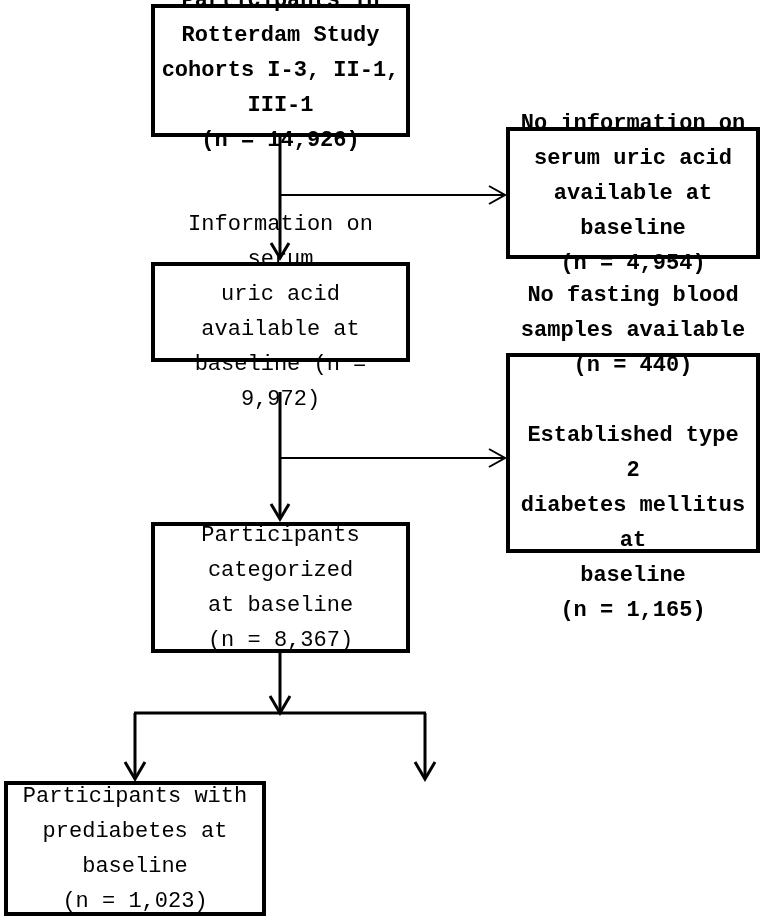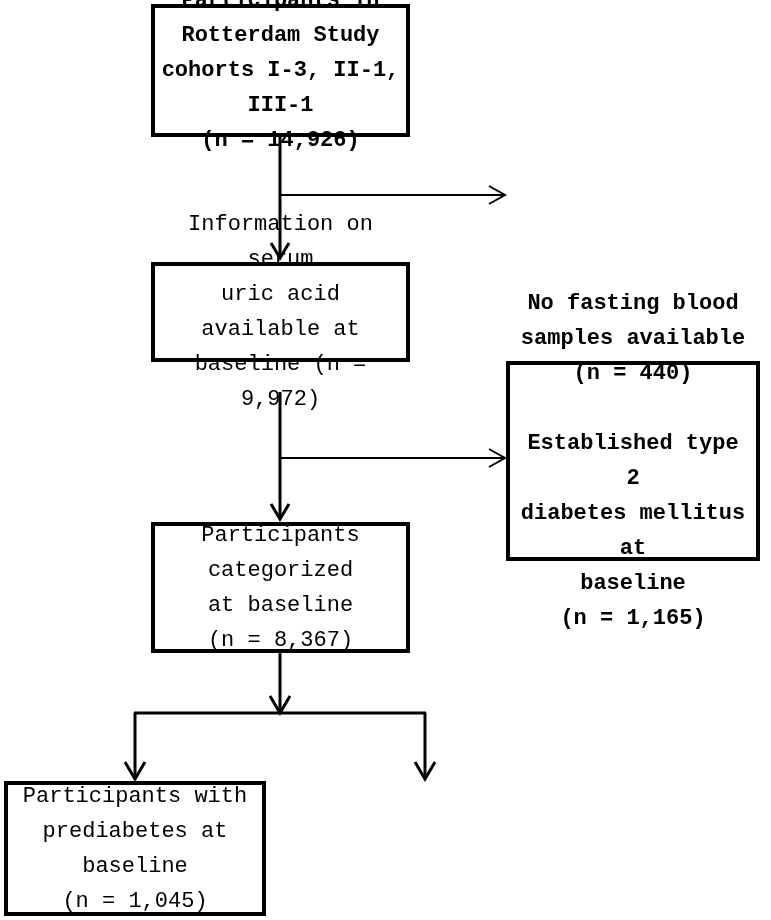--- a/index.html
+++ b/index.html
@@ -90,44 +90,50 @@
     </g>
   </svg>
 
   <div class="node-box" style="left:151px; top:4px; width:259px; height:133px;">
     <div class="node-text bold">Participants in
 Rotterdam Study
 cohorts I-3, II-1, III-1
 (n = 14,926)</div>
   </div>
 
+  <div class="node-box" style="left:506px; top:127px; width:254px; height:132px;">
+    <div class="node-text bold">No information on
+serum uric acid
+available at baseline
+(n = 4,954)</div>
+  </div>
 
   <div class="node-box" style="left:151px; top:262px; width:259px; height:100px;">
     <div class="node-text">Information on serum
 uric acid available at
 baseline (n = 9,972)</div>
   </div>
 
-  <div class="node-box" style="left:506px; top:353px; width:254px; height:200px;margin-top:8px;">
+  <div class="node-box" style="left:506px; top:353px; width:254px; height:200px;">
     <div class="node-text bold">No fasting blood
 samples available
 (n = 440)
 
 Established type 2
 diabetes mellitus at
 baseline
 (n = 1,165)</div>
   </div>
 
   <div class="node-box" style="left:151px; top:522px; width:259px; height:131px;text-align:center;">
     <div class="node-text">Participants categorized
 at baseline
 (n = 8,367)</div>
   </div>
 
   <div class="node-box" style="left:4px; top:781px; width:262px; height:135px;">
     <div class="node-text">Participants with
 prediabetes at baseline
-(n = 1,045)</div>
+(n = 1,023)</div>
   </div>
 
 
 </div>
 
 </body></html>

